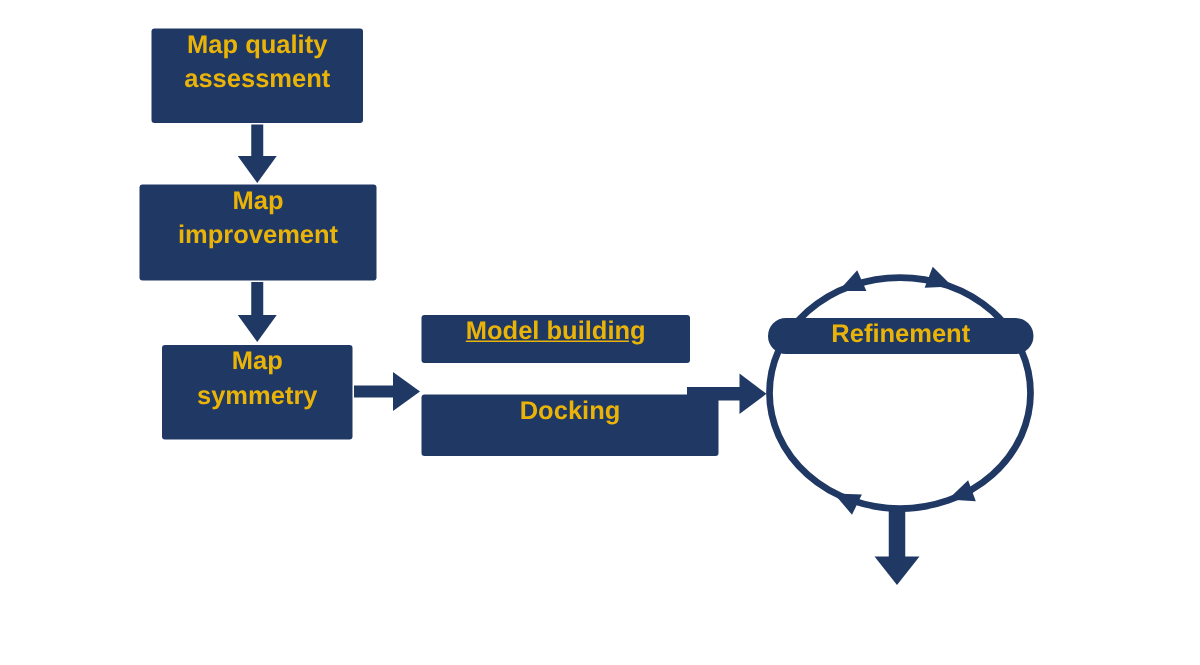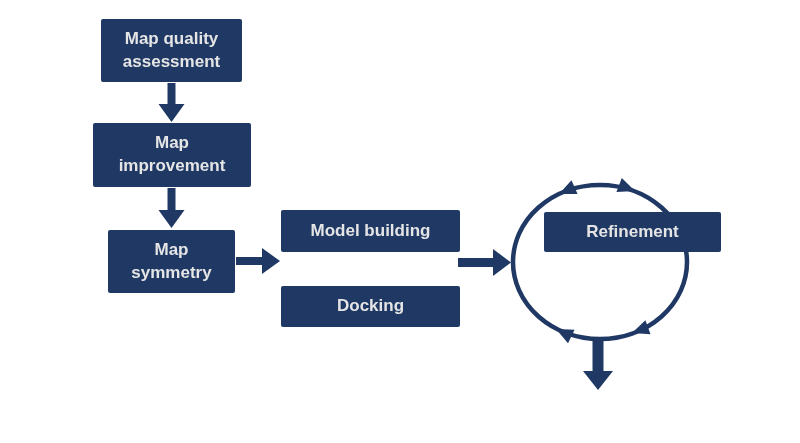--- a/index.html
+++ b/index.html
@@ -14,38 +14,38 @@
   .arrows-layer {
     position: absolute;
     left: 0; top: 0;
     width: 800px; height: 443px;
     z-index: 0;
   }
   .node {
     position: absolute;
     z-index: 1;
     background: #1F3864;
-    color: #e5e5e5;
+    color: #eab308;
     display: flex;
-    align-items: center;
+    align-items: flex-start;
     justify-content: center;
     text-align: center;
     font-weight: 700;
     font-size: 17px;
     line-height: 1.35;
     border-radius: 2px;
     padding: 0 13px;
     box-sizing: border-box;
   }
   .n-map-quality   { left: 101px; top: 19px;  width: 141px; height: 63px; }
   .n-map-improve   { left: 93px;  top: 123px; width: 158px; height: 64px; }
   .n-map-symmetry  { left: 108px; top: 230px; width: 127px; height: 63px; }
-  .n-model-build   { left: 281px; top: 210px; width: 179px; height: 42px; }
-  .n-docking       { left: 281px; top: 286px; width: 179px; height: 41px; }
-  .n-refinement    { left: 544px; top: 212px; width: 177px; height: 40px; }
+  .n-model-build   { left: 281px; top: 210px; width: 179px; height: 32px; text-decoration: underline; }
+  .n-docking       { left: 281px; top: 263px; width: 198px; height: 41px; }
+  .n-refinement    { left: 512px; top: 212px; width: 177px; height: 24px; border-radius: 12px; }
   .n-validation    { left: 512px; top: 274px; width: 177px; height: 40px; }
   .n-deposition    { left: 511px; top: 391px; width: 177px; height: 41px; }
 </style>
 </head>
 <body>
 
 <div class="stage">
 
   <svg class="arrows-layer" viewBox="0 0 800 443" xmlns="http://www.w3.org/2000/svg" aria-hidden="true">
     <g fill="#1F3864" stroke="none">

